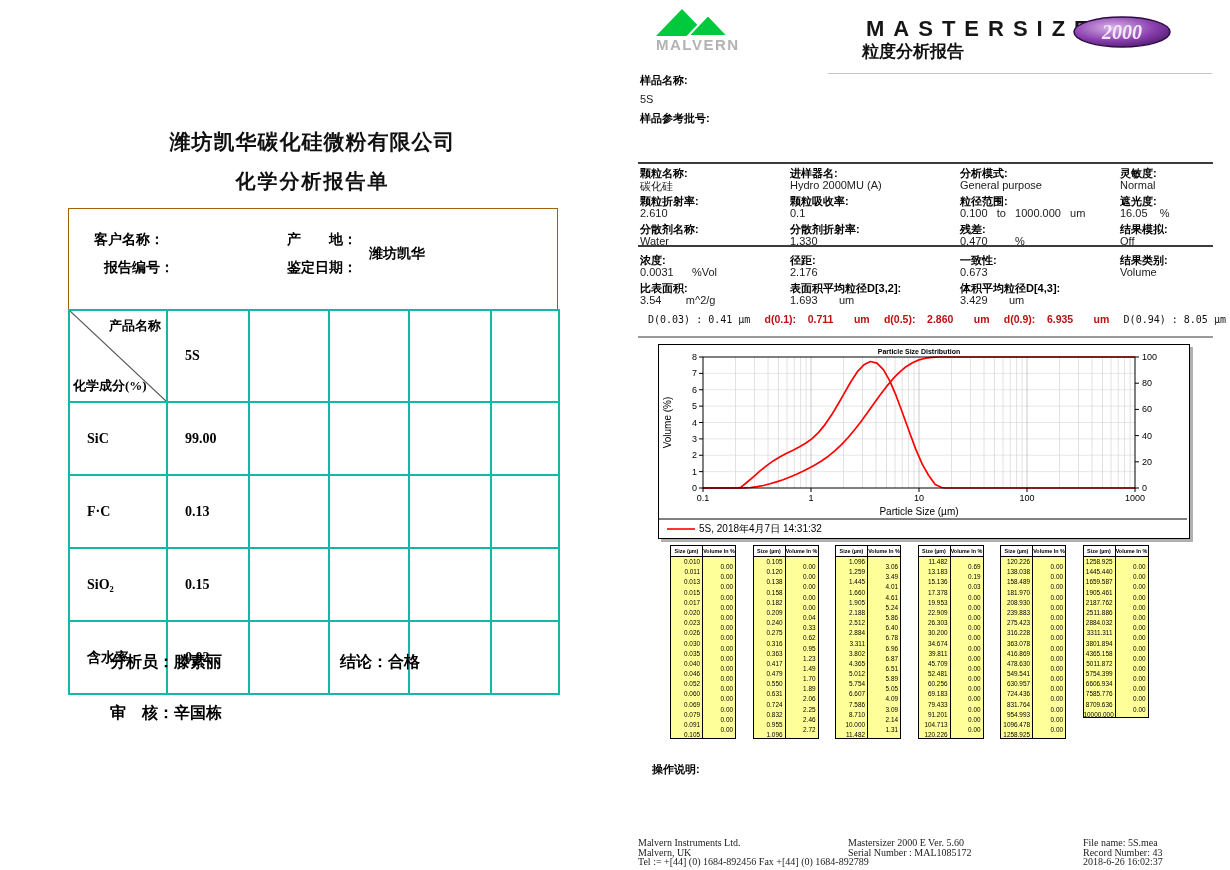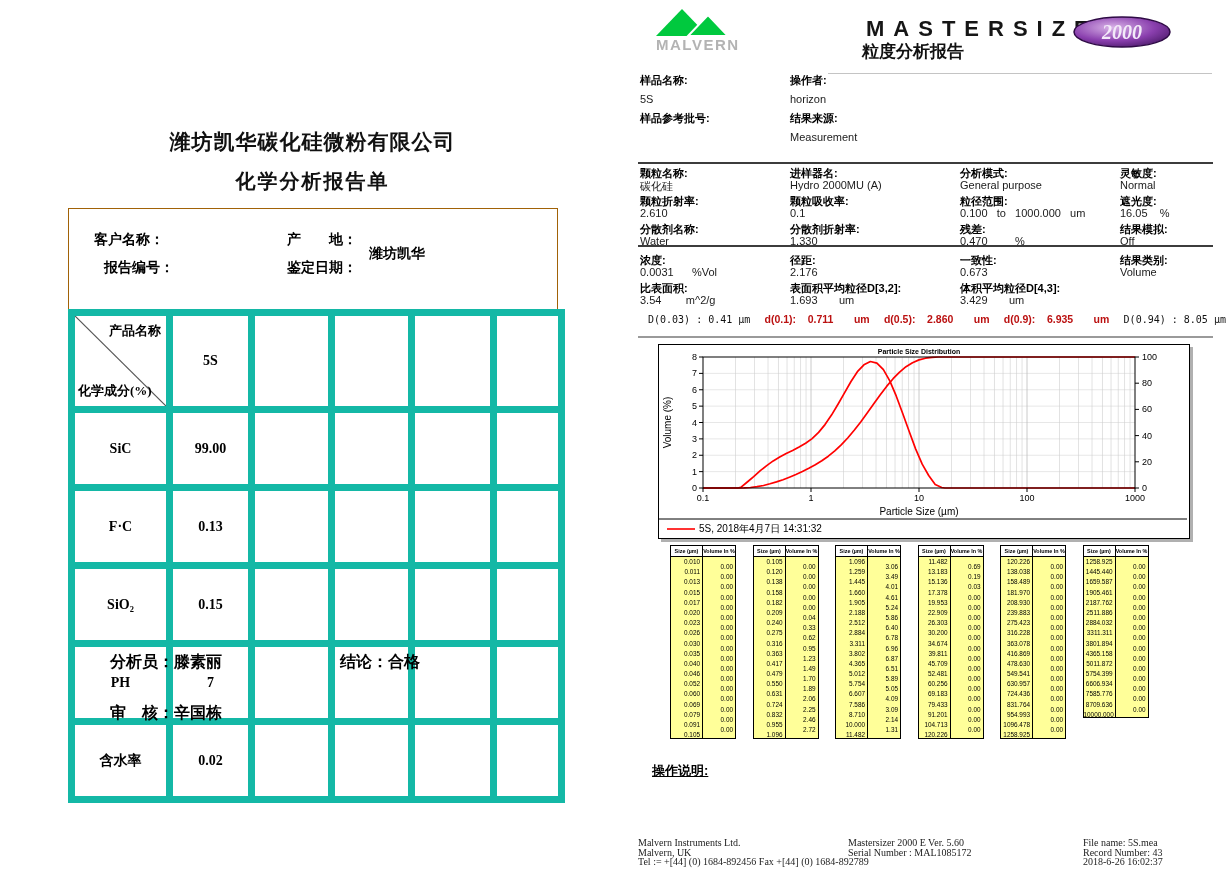--- a/index.html
+++ b/index.html
@@ -7,21 +7,21 @@
         font-family:"Liberation Sans",sans-serif;color:#000;}
   
   #left-report{position:absolute;left:0;top:0;width:620px;height:870px;
                font-family:"Liberation Serif",serif;}
   .lr-title{position:absolute;left:65px;width:495px;text-align:center;font-weight:bold;color:#111;}
   #lr-company{top:128px;font-size:21px;letter-spacing:1px;}
   #lr-doctitle{top:168px;font-size:20px;letter-spacing:2px;}
   #lr-infobox{position:absolute;left:68px;top:208px;width:488px;height:101px;border:1px solid #a16207;}
   .lr-info{position:absolute;font-size:14px;font-weight:bold;white-space:pre;}
   #lr-table{position:absolute;left:68px;top:309px;width:490px;border-collapse:collapse;table-layout:fixed;}
-  #lr-table td{border:7px solid #14b8a6;text-align:center;font-weight:bold;font-size:14px;padding:17px;}
+  #lr-table td{border:2px solid #14b8a6;font-weight:bold;font-size:14px;padding:17px;}
   #lr-table tr.hd td{height:56px;}
   #lr-table tr.dr td{height:37px;}
   #corner-cell{position:relative;}
   #corner-cell svg{position:absolute;left:0;top:0;width:100%;height:100%;}
   #corner-top{position:absolute;right:5px;top:6px;font-size:13px;font-weight:bold;}
   #corner-bottom{position:absolute;left:3px;bottom:6px;font-size:13px;font-weight:bold;}
   .lr-sign{position:absolute;font-size:16px;font-weight:bold;white-space:pre;}
   
   #right-report{position:absolute;left:620px;top:0;width:610px;height:870px;}
   #ms-wordmark-block{position:absolute;left:28px;top:6px;}
@@ -55,21 +55,21 @@
   
   #ms-tables{position:absolute;left:50px;top:545px;width:500px;height:198px;}
   .pair{position:absolute;top:0;display:flex;}
   .tcol{border:1px solid #000;background:#ffff99;box-sizing:border-box;}
   .tcol .th{background:#fff;border-bottom:1px solid #000;font-size:5.4px;font-weight:bold;
             text-align:center;height:10px;line-height:10px;overflow:hidden;}
   .tcol .td{font-size:6.4px;text-align:right;padding-right:2px;height:10.2px;line-height:10.2px;}
   .szcol{width:33px;}
   .vlcol{width:34px;margin-left:-1px;}
   .halfpad{height:5px;}
-  #ms-remark{position:absolute;left:32px;top:762px;font-size:13px;font-weight:bold;text-decoration:underline;}
+  #ms-remark{position:absolute;left:32px;top:762px;font-size:11px;font-weight:bold;}
   .ms-footer{position:absolute;top:838px;font-family:Liberation Serif, serif;
              font-size:10px;line-height:9.5px;color:#222;white-space:pre;}
   #ms-footer-left{left:18px;}
   #ms-footer-center{left:228px;}
   #ms-footer-right{left:463px;}
 </style>
 </head>
 <body>
 
 <div id="page">
@@ -128,28 +128,20 @@
           </tr>
       <tr class="dr">
             <td>SiO₂</td>
             <td>0.15</td>
             <td></td>
             <td></td>
             <td></td>
             <td></td>
           </tr>
       <tr class="dr">
-            <td>PH</td>
-            <td>7</td>
-            <td></td>
-            <td></td>
-            <td></td>
-            <td></td>
-          </tr>
-      <tr class="dr">
             <td>含水率</td>
             <td>0.02</td>
             <td></td>
             <td></td>
             <td></td>
             <td></td>
           </tr>
     </tbody>
       </table>
 
@@ -186,26 +178,20 @@
 
     <div id="ms-cntitle">粒度分析报告</div>
     <div id="ms-hairline"></div>
 
     <div id="sample-grid">
       <div class="s-col">
         <span class="ms-label">样品名称:</span>
         <span class="ms-value">5S</span>
         <span class="ms-label">样品参考批号:</span>
         <span class="ms-value"></span>
-      </div>
-      <div class="s-col">
-        <span class="ms-label">操作者:</span>
-        <span class="ms-value">horizon</span>
-        <span class="ms-label">结果来源:</span>
-        <span class="ms-value">Measurement</span>
       </div>
     </div>
 
     <div class="rule" id="rule1"></div>
 
     <div class="pgrid" id="params-grid">
       <div class="p-cell">
           <span class="ms-label">颗粒名称:</span>
           <span class="ms-value">碳化硅</span>
         </div>

